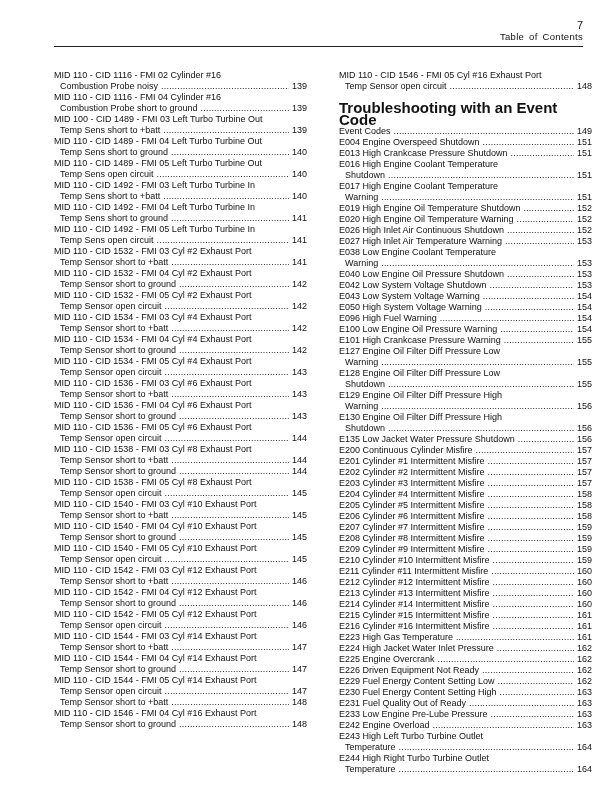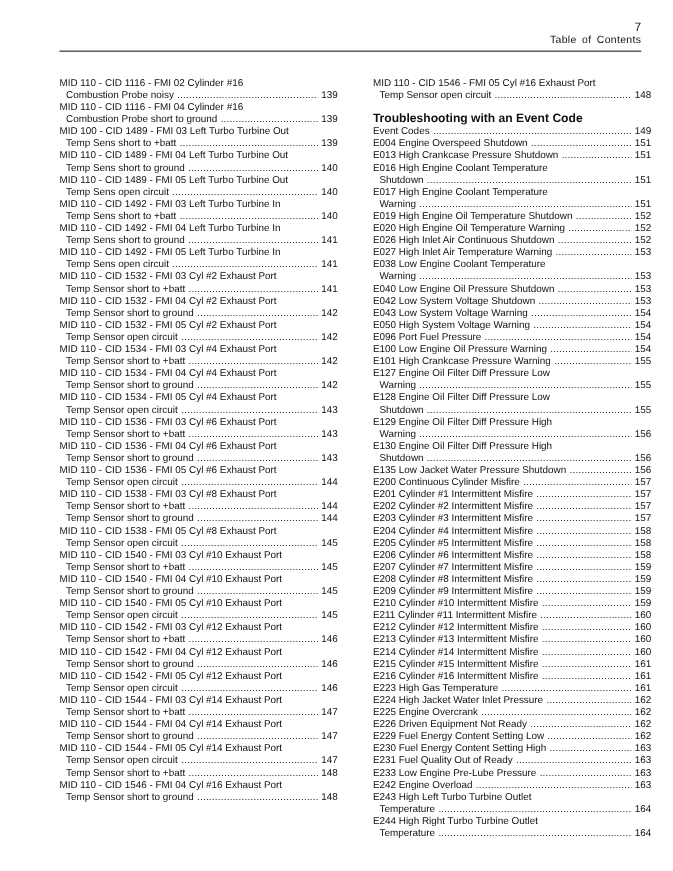--- a/index.html
+++ b/index.html
@@ -13,21 +13,21 @@
   .col.left { left: 54px; }
   .col.right { left: 339px; }
   .entry { margin: 0; }
   .entry .l1 { white-space: nowrap; overflow: hidden; }
   .line { display: flex; white-space: nowrap; }
   .line .txt { flex: 0 0 auto; }
   .line .dots { flex: 1 1 auto; overflow: hidden; margin: 0 3px; }
   .line .dots::after { content: "........................................................................................................................................................................"; letter-spacing: 0.2px; }
   .line .num { flex: 0 0 auto; }
   .indent { padding-left: 6px; }
-  .section { font-weight: bold; font-size: 11px; margin-top: 10px; line-height: 12px; }
+  .section { font-weight: bold; font-size: 15px; margin-top: 10px; line-height: 12px; }
 </style>
 </head>
 <body>
 
 <div class="hdr">
   <div class="pg">7</div>
   <div class="ttl">Table of Contents</div>
 </div>
 <div class="rule"></div>
 
@@ -387,21 +387,21 @@
       </div>
       <div class="entry">
         <div class="line">
           <span class="txt">E050 High System Voltage Warning</span>
           <span class="dots"></span>
           <span class="num">154</span>
         </div>
       </div>
       <div class="entry">
         <div class="line">
-          <span class="txt">E096 Port Fuel Pressure</span>
+          <span class="txt">E096 High Fuel Warning</span>
           <span class="dots"></span>
           <span class="num">154</span>
         </div>
       </div>
       <div class="entry">
         <div class="line">
           <span class="txt">E100 Low Engine Oil Pressure Warning</span>
           <span class="dots"></span>
           <span class="num">154</span>
         </div>

